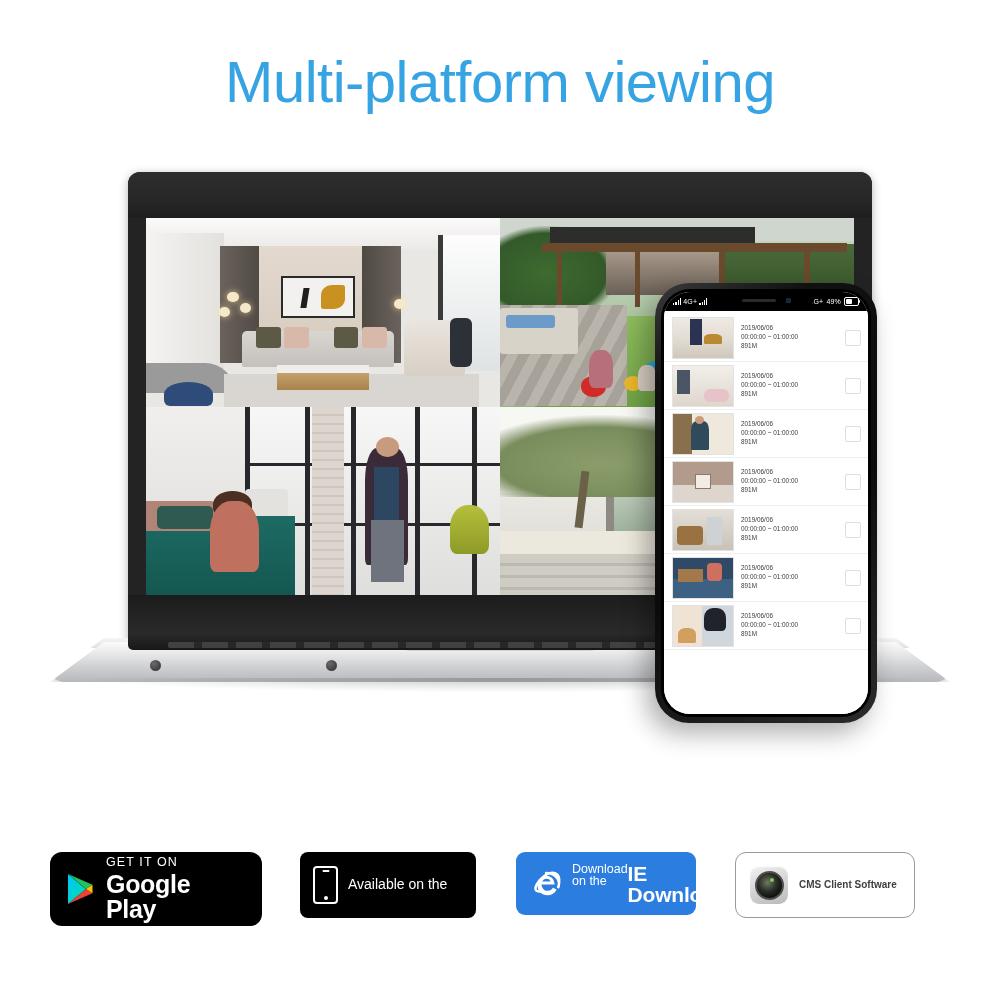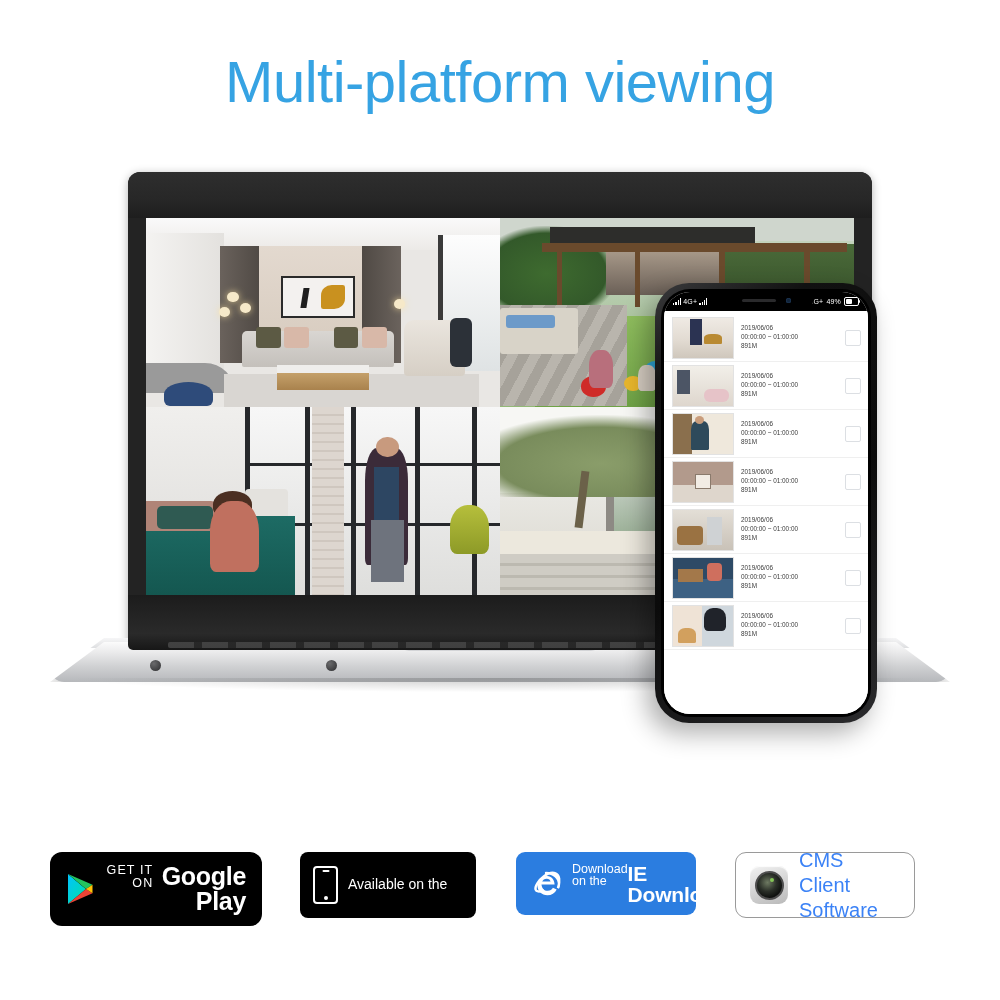--- a/index.html
+++ b/index.html
@@ -338,21 +338,21 @@
     left:0; top:852px; width:1000px; height:80px;
   }
   .badge{position:absolute;top:0;box-sizing:border-box;}
 
   .badge-gplay{
     left:50px;width:212px;height:74px;
     background:#000;border-radius:12px;
     display:flex;align-items:center;gap:12px;padding:0 16px;
   }
   .gplay-tri{width:28px;height:32px;flex:none;}
-  .gplay-txt{display:flex;flex-direction:row;line-height:1;text-align:right;}
+  .gplay-txt{display:flex;flex-direction:column;line-height:1;}
   .gplay-small{color:#fff;font-size:12.5px;letter-spacing:1.1px;font-weight:500;margin-bottom:4px;}
   .gplay-big{color:#fff;font-size:25px;font-weight:700;letter-spacing:-0.3px;}
 
   .badge-appstore{
     left:300px;width:176px;height:66px;
     background:#000;border-radius:8px;
     display:flex;align-items:center;gap:10px;padding:0 13px;
   }
   .iphone-ico{
     width:21px;height:34px;border:2px solid #fff;border-radius:4px;flex:none;position:relative;
@@ -384,21 +384,21 @@
     display:flex;align-items:center;justify-content:center;
     box-shadow:inset 0 1px 1px rgba(255,255,255,.9);
   }
   .cms-lens{
     width:25px;height:25px;border-radius:50%;
     background:radial-gradient(circle at 42% 38%,#6e7a62 0%,#2a2f28 42%,#101210 70%,#000 100%);
     border:2px solid #4e4e4e;
     position:relative;
   }
   .cms-lens::after{content:"";position:absolute;left:54%;top:22%;width:4px;height:4px;border-radius:50%;background:#8fdc5a;opacity:.85;}
-  .cms-txt{color:#3b82f6;font-size:20px;line-height:1.25;font-weight:400;}
+  .cms-txt{color:#404040;font-size:10px;line-height:1.25;font-weight:700;}
 </style>
 </head>
 <body>
 
 <div class="headline">Multi-platform viewing</div>
 
 <div class="laptop">
 
   <div class="laptop-lid"></div>
 

